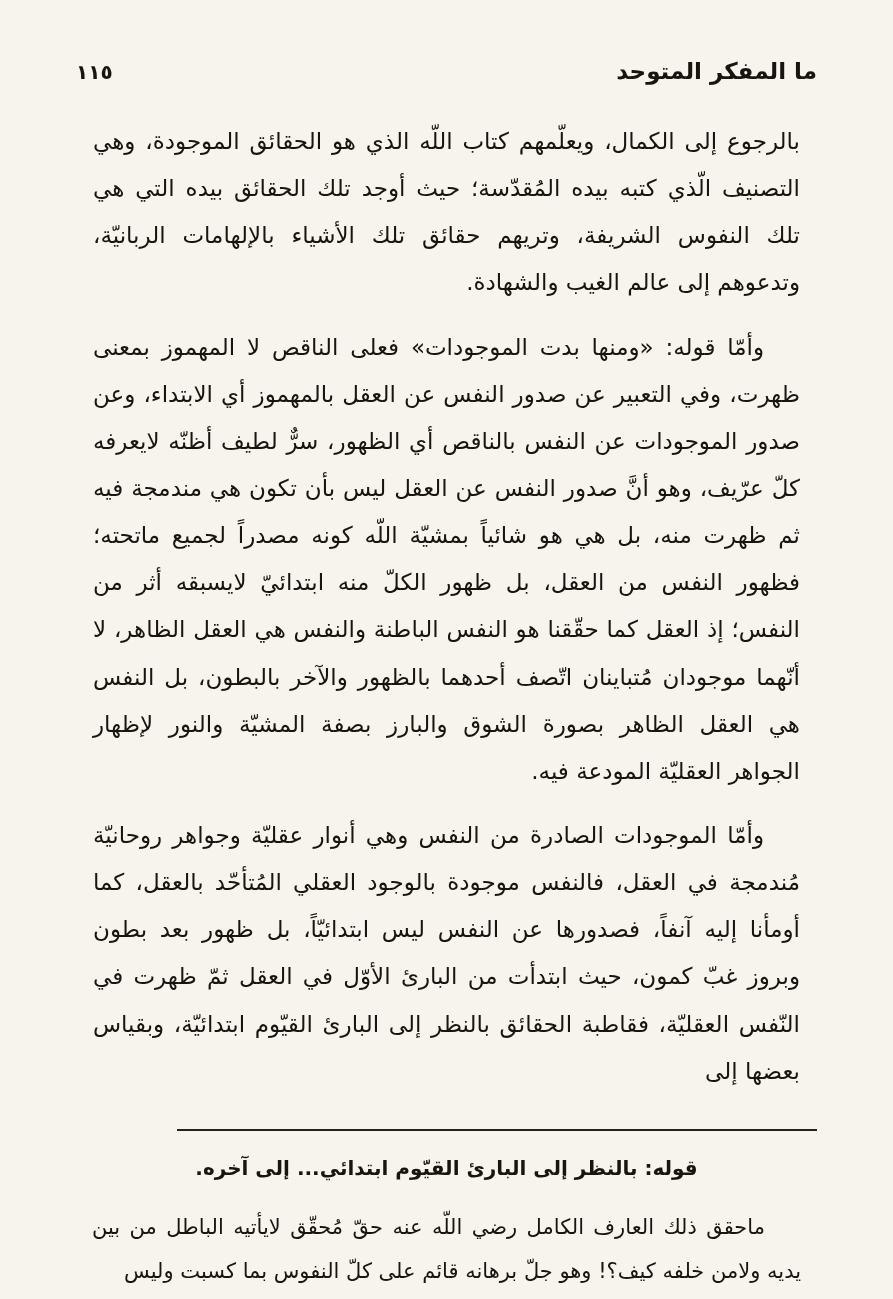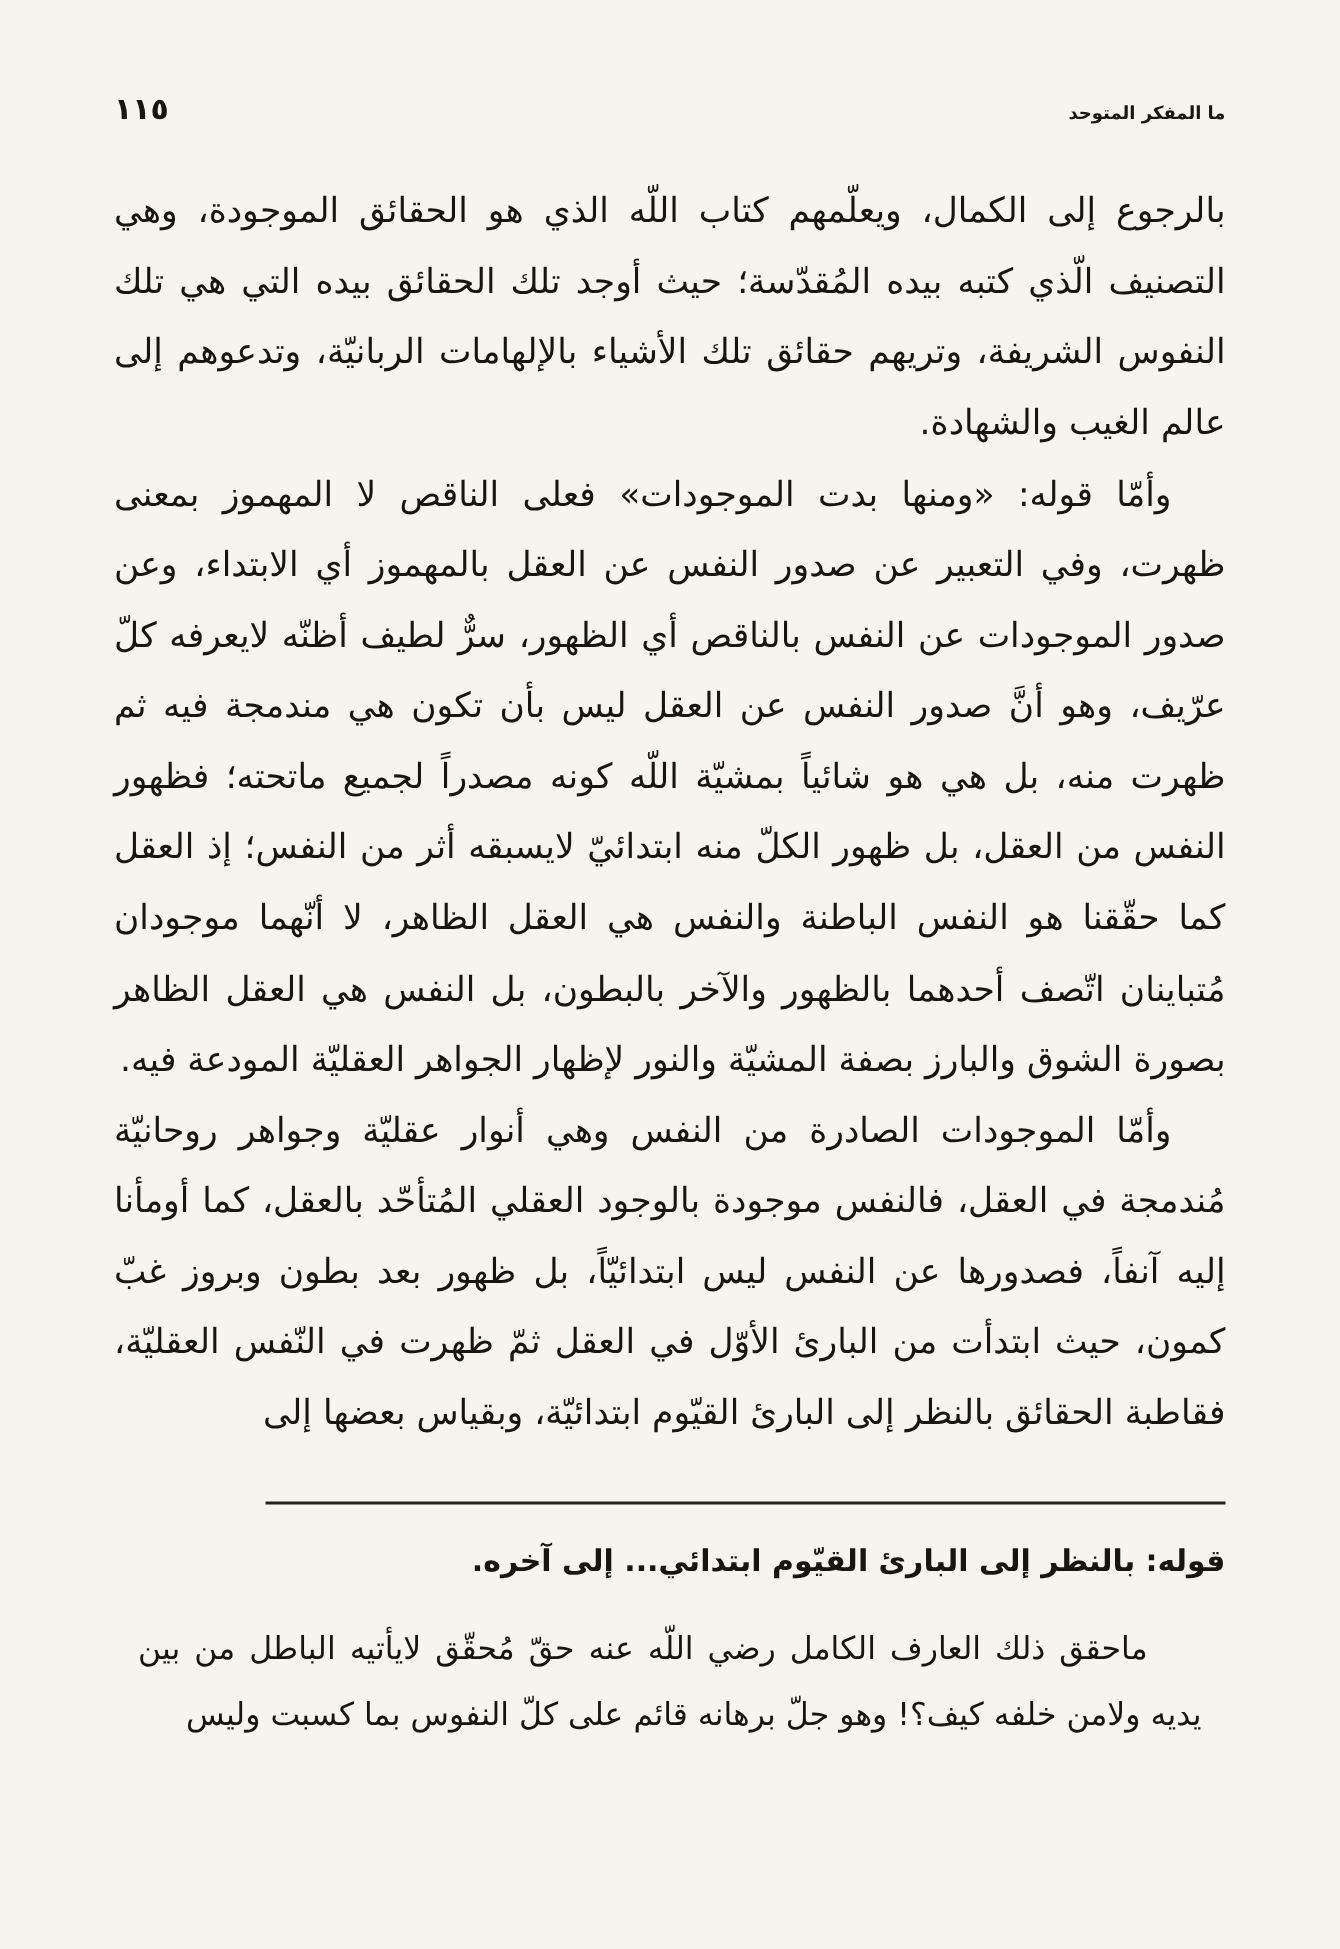--- a/index.html
+++ b/index.html
@@ -18,49 +18,49 @@
     overflow: hidden;
   }
 
   .page-header {
     display: flex;
     justify-content: space-between;
     align-items: baseline;
     font-weight: 700;
     margin-bottom: 34px;
   }
-  .book-title  { font-size: 12px; }
+  .book-title  { font-size: 23px; }
   .page-number { font-size: 20px; letter-spacing: 3px; margin-top: 32px; }
 
   .body-text {
     font-size: 23px;
     line-height: 2.05;
     text-align: justify;
   }
-  .para   { margin: 0; }
+  .para   { margin: 17px; }
   .indent { text-indent: 36px; }
   .lead   { font-weight: 400; }
 
   .fn-sep {
     border: 0;
     border-top: 2px solid #26221b;
     width: 640px;
     margin: 34px 0 16px auto; 
   }
 
   .footnote {
     font-size: 21px;
     line-height: 2.1;
     text-align: justify;
   }
   .fn-heading {
     font-weight: 700;
     font-size: 20px;
     margin: 0 0 8px 0;
-    text-align: right;
+    text-align: center;
   }
   .fn-text { margin: 16px; }
 </style>
 </head>
 <body>
 
 <div class="page">
 
   <header class="page-header">
     <span class="book-title">ما المفكر المتوحد</span>

